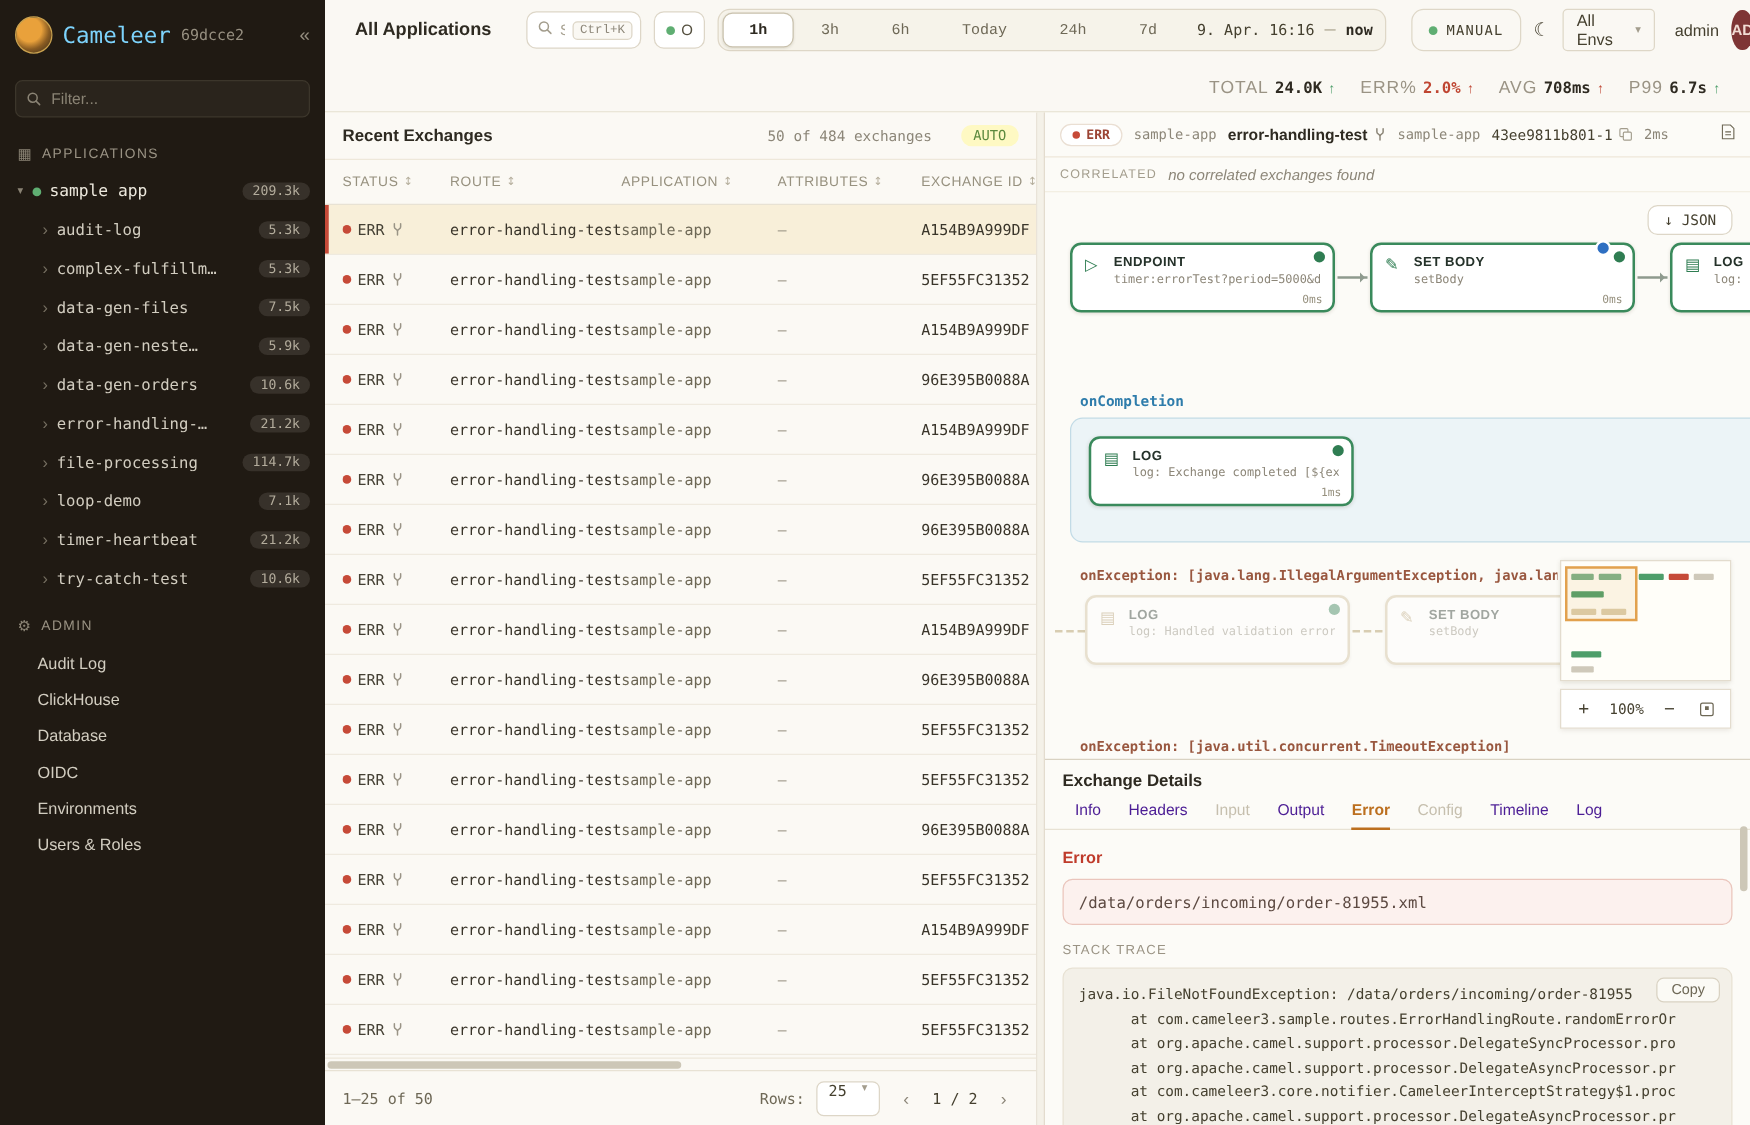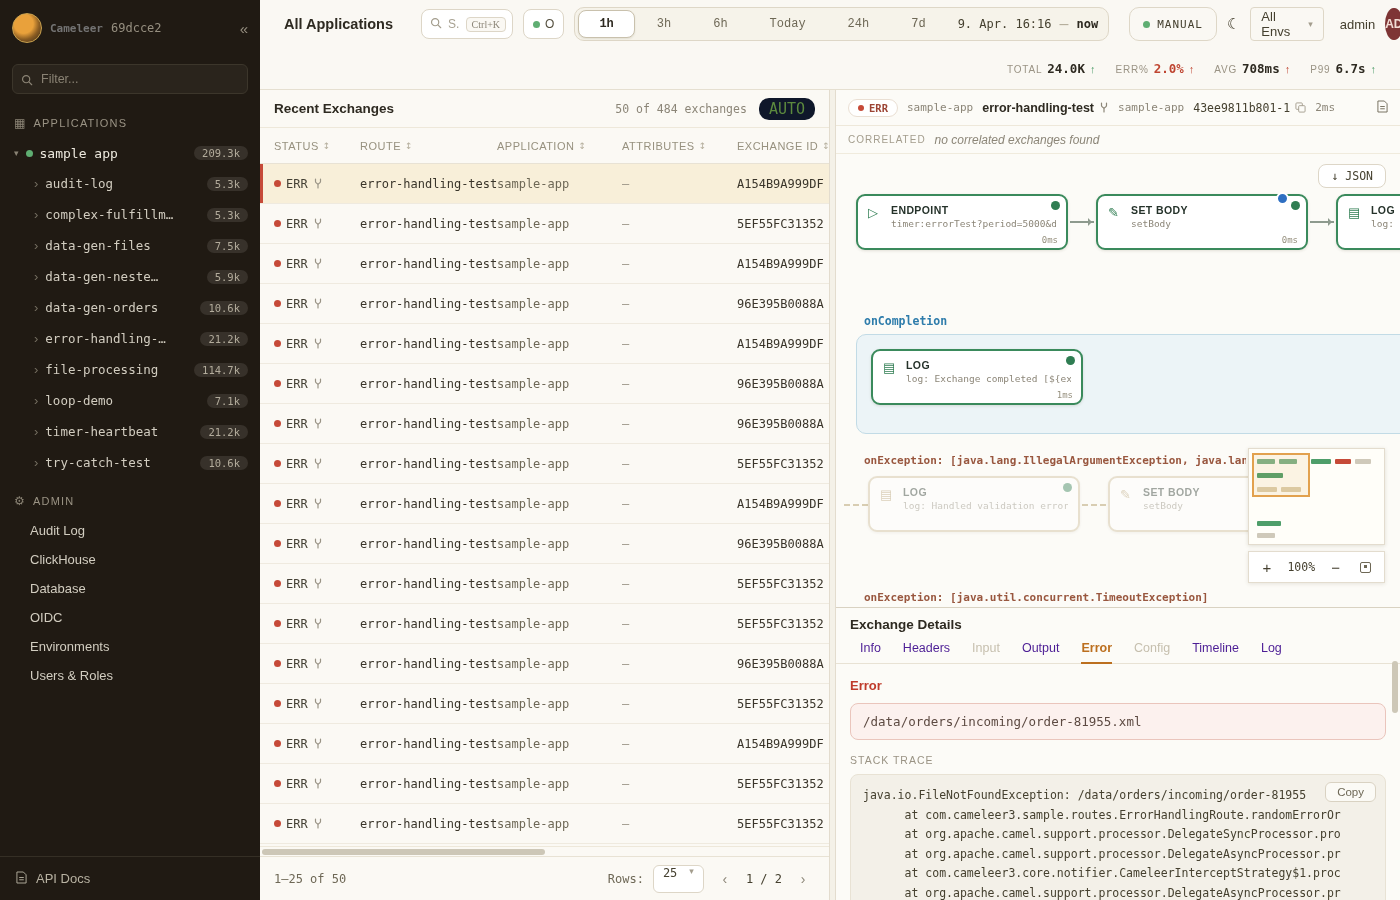--- a/index.html
+++ b/index.html
@@ -9,21 +9,21 @@
   .icon-font{font-family:"DejaVu Sans",sans-serif}
   button{border:none;background:none;font:inherit;color:inherit;cursor:pointer}
   input{font:inherit;outline:none}
 
   .app{position:relative;width:1400px;height:900px;display:flex;background:#faf8f3;color:#363026;overflow:hidden}
 
   
   .sidebar{width:260px;flex:0 0 260px;background:#201a13;color:#d7d2c6;display:flex;flex-direction:column;overflow:hidden}
   .sb-head{height:56px;display:flex;align-items:center;gap:8px;padding:0 12px}
   .logo-orb{width:30px;height:30px;border-radius:50%;flex:0 0 30px;background:radial-gradient(circle at 38% 35%,#e9a13b 0 38%,#8a5c22 62%,#2e2417 100%);border:1px solid #caa24f}
-  .logo-title{font-family:"DejaVu Sans Mono",monospace;font-weight:bold;font-size:11px;color:#737373}
+  .logo-title{font-family:"DejaVu Sans Mono",monospace;font-weight:normal;font-size:18px;color:#7dd3fc}
   .logo-ver{font-family:"DejaVu Sans Mono",monospace;font-size:12px;color:#968f80}
   .sb-collapse{margin-left:auto;color:#968f80;font-size:15px}
   .sb-filter{position:relative;margin:8px 12px 10px}
   .sb-filter input{width:100%;height:30px;background:#2a241c;border:1px solid #3c362b;border-radius:6px;color:#d7d2c6;font-size:12.5px;padding:0 8px 0 28px}
   .sb-filter input::placeholder{color:#8a8374}
   .sb-filter .mag{position:absolute;left:9px;top:8px;color:#8a8374}
   .sb-sec{display:flex;align-items:center;gap:7px;padding:12px 14px 8px;color:#9a9384;font-size:11px;letter-spacing:1.2px}
   .sb-sec .sec-ic{font-size:12px;color:#8a8374}
   .tree-root{height:30px;display:flex;align-items:center;gap:7px;padding:0 12px 0 14px;cursor:pointer}
   .tree-root .chev{color:#8a8374;font-size:9px}
@@ -39,21 +39,21 @@
   .sb-foot{margin-top:auto;height:44px;border-top:1px solid #352f25;display:flex;align-items:center;gap:9px;padding:0 16px;color:#b8b2a2;font-size:13px;cursor:pointer}
 
   
   .main{flex:1;display:flex;flex-direction:column;min-width:0}
 
   
   .topbar{height:48px;display:flex;align-items:center;padding:0 18px 0 24px;gap:10px;background:#faf8f3}
   .tb-title{font-size:14.5px;font-weight:bold;color:#2e2a21;margin-right:18px;white-space:nowrap}
   .searchbox{display:flex;align-items:center;gap:6px;height:30px;width:92px;background:#fff;border:1px solid #ddd6c7;border-radius:8px;padding:0 6px 0 8px;color:#a39d8d;cursor:text}
   .searchbox .ph{font-size:12px;color:#a8a292;white-space:nowrap;overflow:hidden;flex:1}
-  .kbd{border:1px solid #ddd6c7;border-radius:4px;font-family:Liberation Serif, serif;font-size:10px;padding:1px 5px;color:#8c8678;background:#faf8f3;white-space:nowrap}
+  .kbd{border:1px solid #ddd6c7;border-radius:4px;font-family:Liberation Mono, monospace;font-size:10px;padding:1px 5px;color:#8c8678;background:#faf8f3;white-space:nowrap}
   .only-toggle{display:flex;align-items:center;gap:5px;height:30px;background:#fff;border:1px solid #ddd6c7;border-radius:8px;padding:0 9px;font-size:12px;color:#55503f}
   .time-group{display:flex;align-items:center;height:34px;background:#f6f3ea;border:1px solid #ded7c7;border-radius:10px;padding:0 10px 0 3px;gap:2px}
   .trange{height:28px;padding:0 20px;border-radius:8px;font-family:Liberation Mono, monospace;font-size:12px;color:#6e6856}
   .trange.active{background:#fff;border:1px solid #c9c1ad;box-shadow:0 1px 2px rgba(80,70,40,.12);color:#2e2a21;font-weight:bold}
   .date-from{font-family:"DejaVu Sans Mono",monospace;font-size:12px;color:#45402f;margin-left:10px;white-space:nowrap}
   .date-sep{color:#b4ad9b;margin:0 6px}
   .date-to{font-family:"DejaVu Sans Mono",monospace;font-size:12px;font-weight:bold;color:#2e2a21}
   .tb-spacer{flex:1}
   .manual-btn{display:flex;align-items:center;gap:7px;height:34px;border:1px solid #ded7c7;border-radius:10px;background:#faf8f3;padding:0 13px;font-family:"DejaVu Sans Mono",monospace;font-size:11px;letter-spacing:1px;color:#45402f}
   .moon-btn{width:34px;height:34px;border-radius:50%;display:flex;align-items:center;justify-content:center;color:#45402f;font-size:15px}
@@ -61,35 +61,35 @@
   .env-select .chev-down{color:#a39d8d;font-size:9px}
   .user-name{font-size:13px;color:#45402f;margin-left:6px}
   .avatar{width:32px;height:32px;border-radius:50%;background:#7e3535;color:#f2dcd4;font-size:12px;font-weight:bold;display:flex;align-items:center;justify-content:center}
 
   
   .tabsrow{height:42px;display:flex;align-items:stretch;padding:0 24px 0 37px;border-bottom:1px solid #e5dfd0;background:#faf8f3}
   .mtab{display:flex;align-items:center;margin-right:33px;font-size:14px;color:#6e6856;border-bottom:2px solid transparent;cursor:pointer}
   .mtab.active{color:#2e2a21;border-bottom-color:#bc6f1f;font-weight:bold}
   .stats{margin-left:auto;display:flex;align-items:center;gap:20px}
   .stat{display:flex;align-items:baseline;gap:5px}
-  .s-label{font-size:10px;letter-spacing:.8px;color:#9a9384}
+  .s-label{font-size:14px;letter-spacing:.8px;color:#9a9384}
   .s-value{font-family:"DejaVu Sans Mono",monospace;font-size:12.5px;font-weight:bold;color:#2e2a21}
   .s-arrow{font-size:11px}
 
   
   .content{flex:1;display:flex;min-height:0}
   .table-panel{width:570px;flex:0 0 570px;display:flex;flex-direction:column;background:#fbf9f4;border-right:1px solid #e3dcce;min-height:0}
   .split{width:6px;flex:0 0 6px;background:#f4f1e8;border-right:1px solid #e3dcce;cursor:col-resize}
   .right-panel{flex:1;display:flex;flex-direction:column;background:#fcfbf7;min-width:0;position:relative}
 
   
-  .tp-head{height:38px;display:flex;align-items:center;padding:0 14px;gap:12px;border-bottom:1px solid #eee8da}
+  .tp-head{height:38px;display:flex;align-items:center;padding:0 14px;gap:23px;border-bottom:1px solid #eee8da}
   .tp-title{font-size:13.5px;font-weight:bold;color:#2e2a21}
   .tp-count{margin-left:auto;font-family:"DejaVu Sans Mono",monospace;font-size:11.5px;color:#8c8678}
-  .auto-badge{background:#0f172a;color:#5c8a3e;border-radius:10px;padding:2px 10px;font-family:"DejaVu Sans Mono",monospace;font-size:15px}
+  .auto-badge{background:#fef9c3;color:#5c8a3e;border-radius:10px;padding:2px 10px;font-family:"DejaVu Sans Mono",monospace;font-size:11px}
   .grid-cols{display:grid;grid-template-columns:86px 137px 125px 115px minmax(0,1fr);padding-left:14px;align-items:center}
   .thead{height:36px;border-bottom:1px solid #e8e2d4}
   .th{display:flex;align-items:center;gap:4px;font-size:11px;letter-spacing:.5px;color:#97917f;cursor:pointer;overflow:hidden;white-space:nowrap}
   .th .sort{font-size:9px;color:#b4ad9b}
   .tbody{flex:1;overflow:hidden}
   .trow{height:40px;border-bottom:1px solid #efead e0}
   .trow{border-bottom:1px solid #efeadf;cursor:pointer}
   .trow.selected{background:#f8efd9;box-shadow:inset 3px 0 0 #c64a38}
   .td{font-family:"DejaVu Sans Mono",monospace;font-size:12px;white-space:nowrap;overflow:hidden}
   .td-status{display:flex;align-items:center;gap:5px;color:#444034}
@@ -256,29 +256,20 @@
       <span>ADMIN</span>
     </div>
     <div id="admin-list">
         <div class="admin-item">Audit Log</div>
         <div class="admin-item">ClickHouse</div>
         <div class="admin-item">Database</div>
         <div class="admin-item">OIDC</div>
         <div class="admin-item">Environments</div>
         <div class="admin-item">Users &amp; Roles</div>
       </div>
-    <div class="sb-foot">
-      <span>
-        <svg width="11" height="13" viewBox="0 0 12 14">
-            <path d="M1 1h7l3 3v9H1z" fill="none" stroke="currentColor"></path>
-            <path d="M3.5 7h5M3.5 9.5h5" stroke="currentColor"></path>
-          </svg>
-      </span>
-      <span>API Docs</span>
-    </div>
   </aside>
 
   <div class="main">
 
     <header class="topbar">
       <span class="tb-title">All Applications</span>
       <div class="searchbox">
         <span>
           <svg width="12" height="12" viewBox="0 0 14 14">
               <circle cx="6" cy="6" r="4.2" fill="none" stroke="currentColor" stroke-width="1.4"></circle>

